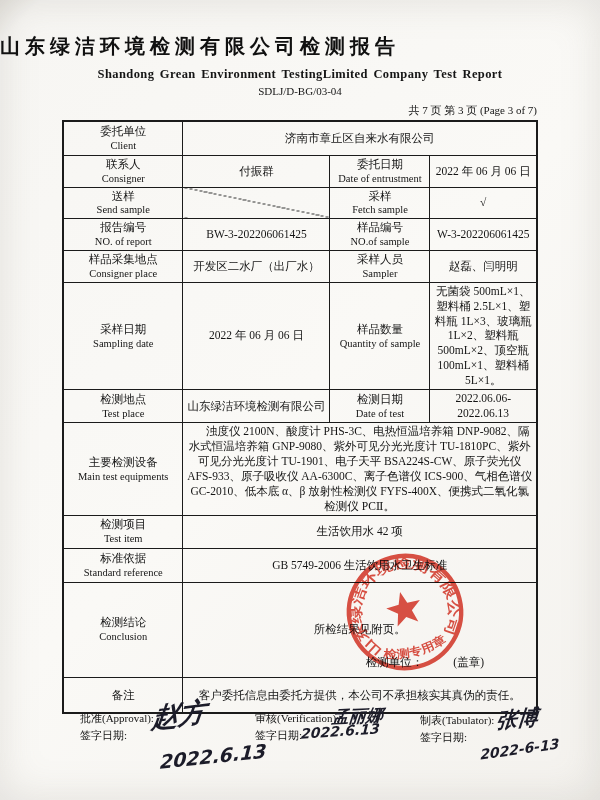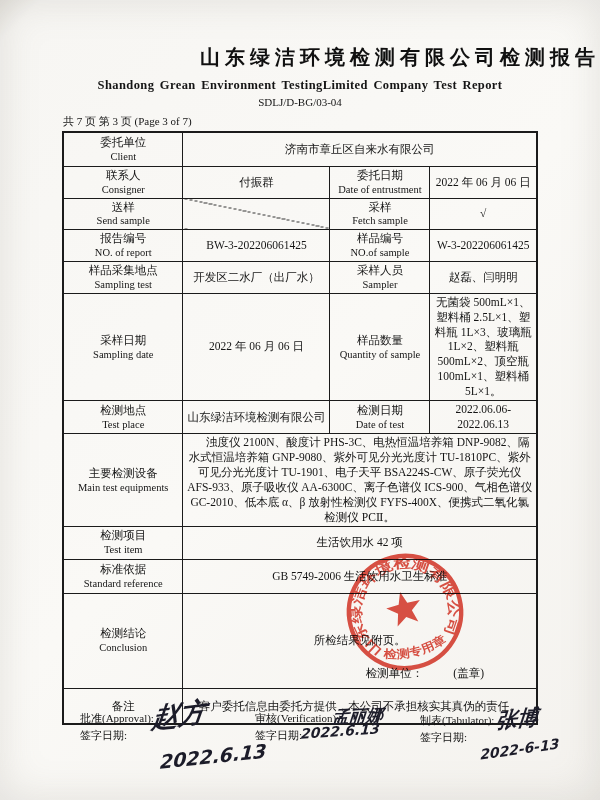--- a/index.html
+++ b/index.html
@@ -5,30 +5,30 @@
   html,body{margin:0;padding:0;}
   body{
     width:600px;height:800px;position:relative;overflow:hidden;
     background:linear-gradient(135deg,#e9e7e2 0%, #f7f6f3 3%, #faf9f6 50%, #f4f2ee 100%);
     font-family:"Liberation Serif","DejaVu Serif",serif;
     color:#151515;
     box-shadow:inset 0 0 40px rgba(120,115,105,.18);
   }
   .page{position:absolute;inset:0;}
   .title-cn{
-    margin-top:44px;text-align:right;font-size:20px;font-weight:bold;
+    margin-top:33px;text-align:left;font-size:20px;font-weight:bold;
     letter-spacing:5px;color:#101010;
   }
   .title-en{
     margin-top:7px;text-align:center;font-size:12.5px;font-weight:bold;
     letter-spacing:.4px;word-spacing:2px;
   }
   .doc-code{margin-top:3px;text-align:center;font-size:11px;}
   .page-info{
-    width:474px;margin:6px auto 2px auto;font-size:11px;
+    width:474px;margin:6px auto 2px auto;text-align:right;font-size:11px;
   }
   table.report{
     width:474px;margin:0 auto;border-collapse:collapse;table-layout:fixed;
     border:2px solid #1b1b1b;
   }
   table.report td{
     border:1px solid #1b1b1b;vertical-align:middle;text-align:center;
     font-size:11.5px;line-height:1.3;padding:1px 3px;overflow:hidden;
   }
   td.lbl .cn{display:block;font-size:11.5px;}
@@ -131,21 +131,21 @@
         <span class="cn">样品编号</span>
         <span class="en">NO.of sample</span>
       </td>
       <td>W-3-202206061425</td>
     </tr>
 
 
     <tr style="height:30px">
       <td class="lbl">
         <span class="cn">样品采集地点</span>
-        <span class="en">Sampling test</span>
+        <span class="en">Consigner place</span>
       </td>
       <td>开发区二水厂（出厂水）</td>
       <td class="lbl">
         <span class="cn">采样人员</span>
         <span class="en">Sampler</span>
       </td>
       <td>赵磊、闫明明</td>
     </tr>
 
     <tr style="height:66px">

